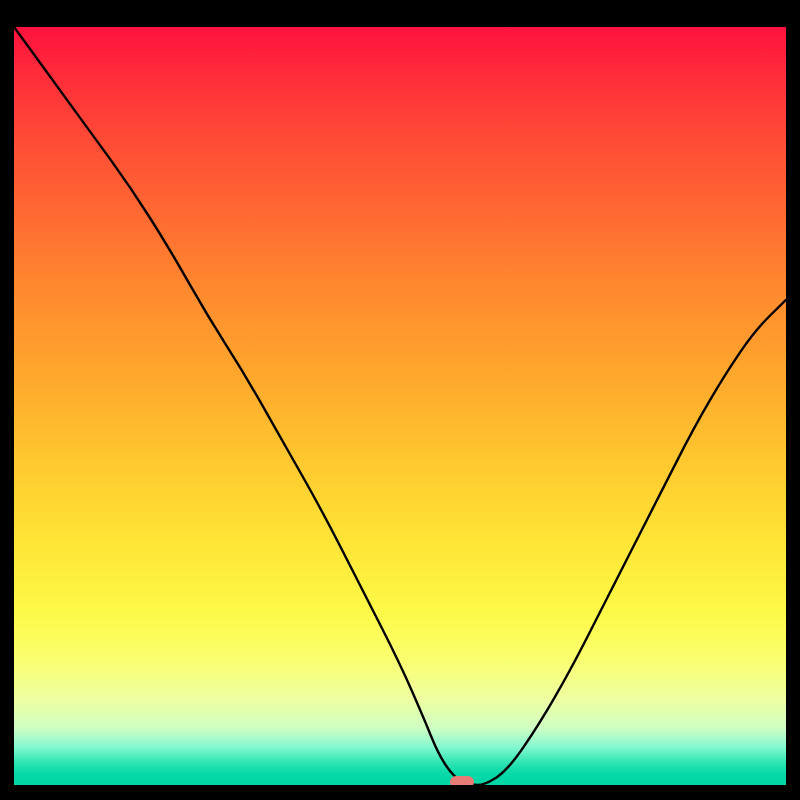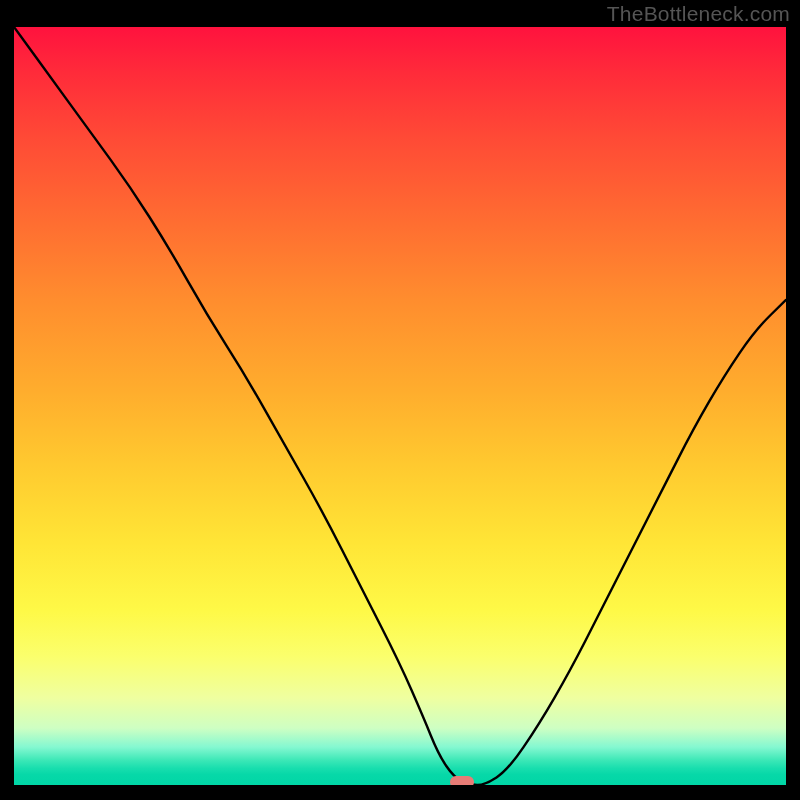--- a/index.html
+++ b/index.html
@@ -72,21 +72,20 @@
     border-radius: 6px;
     background: #e77c76;
     transform: translate(-50%, -50%);
   }
 </style>
 </head>
 <body>
 
 <div class="frame">
 
-  <div class="watermark">TheBottleneck.com</div>
 
   <div class="plot-area">
     <div class="gradient"></div>
 
     <svg class="curve" viewBox="0 0 772 758" preserveAspectRatio="none">
       <path fill="none" stroke="#000" stroke-width="2.4" stroke-linecap="round" d="M 0.0 0.0 Q 0.0 0.0 19.3 26.5 Q 38.6 53.1 57.9 79.6 Q 77.2 106.1 96.5 132.6 Q 115.8 159.2 135.1 189.5 Q 154.4 219.8 173.7 253.9 Q 193.0 288.0 212.3 318.4 Q 231.6 348.7 250.9 382.8 Q 270.2 416.9 289.5 451.0 Q 308.8 485.1 328.1 523.0 Q 347.4 560.9 366.7 598.8 Q 386.0 636.7 397.6 663.3 Q 409.2 689.8 416.9 708.7 Q 424.6 727.7 432.3 739.0 Q 440.0 750.4 447.8 754.2 Q 455.5 758.0 463.2 758.0 Q 470.9 758.0 482.5 750.4 Q 494.1 742.8 509.5 720.1 Q 525.0 697.4 540.4 670.8 Q 555.8 644.3 571.3 614.0 Q 586.7 583.7 602.2 553.3 Q 617.6 523.0 633.0 492.7 Q 648.5 462.4 663.9 432.1 Q 679.4 401.7 694.8 375.2 Q 710.2 348.7 725.7 325.9 Q 741.1 303.2 756.6 288.0 T 772.0 272.9"></path>
     </svg>
 
     <div class="minimum-marker" style="left: 447.76px; top: 755px;"></div>
   </div>

